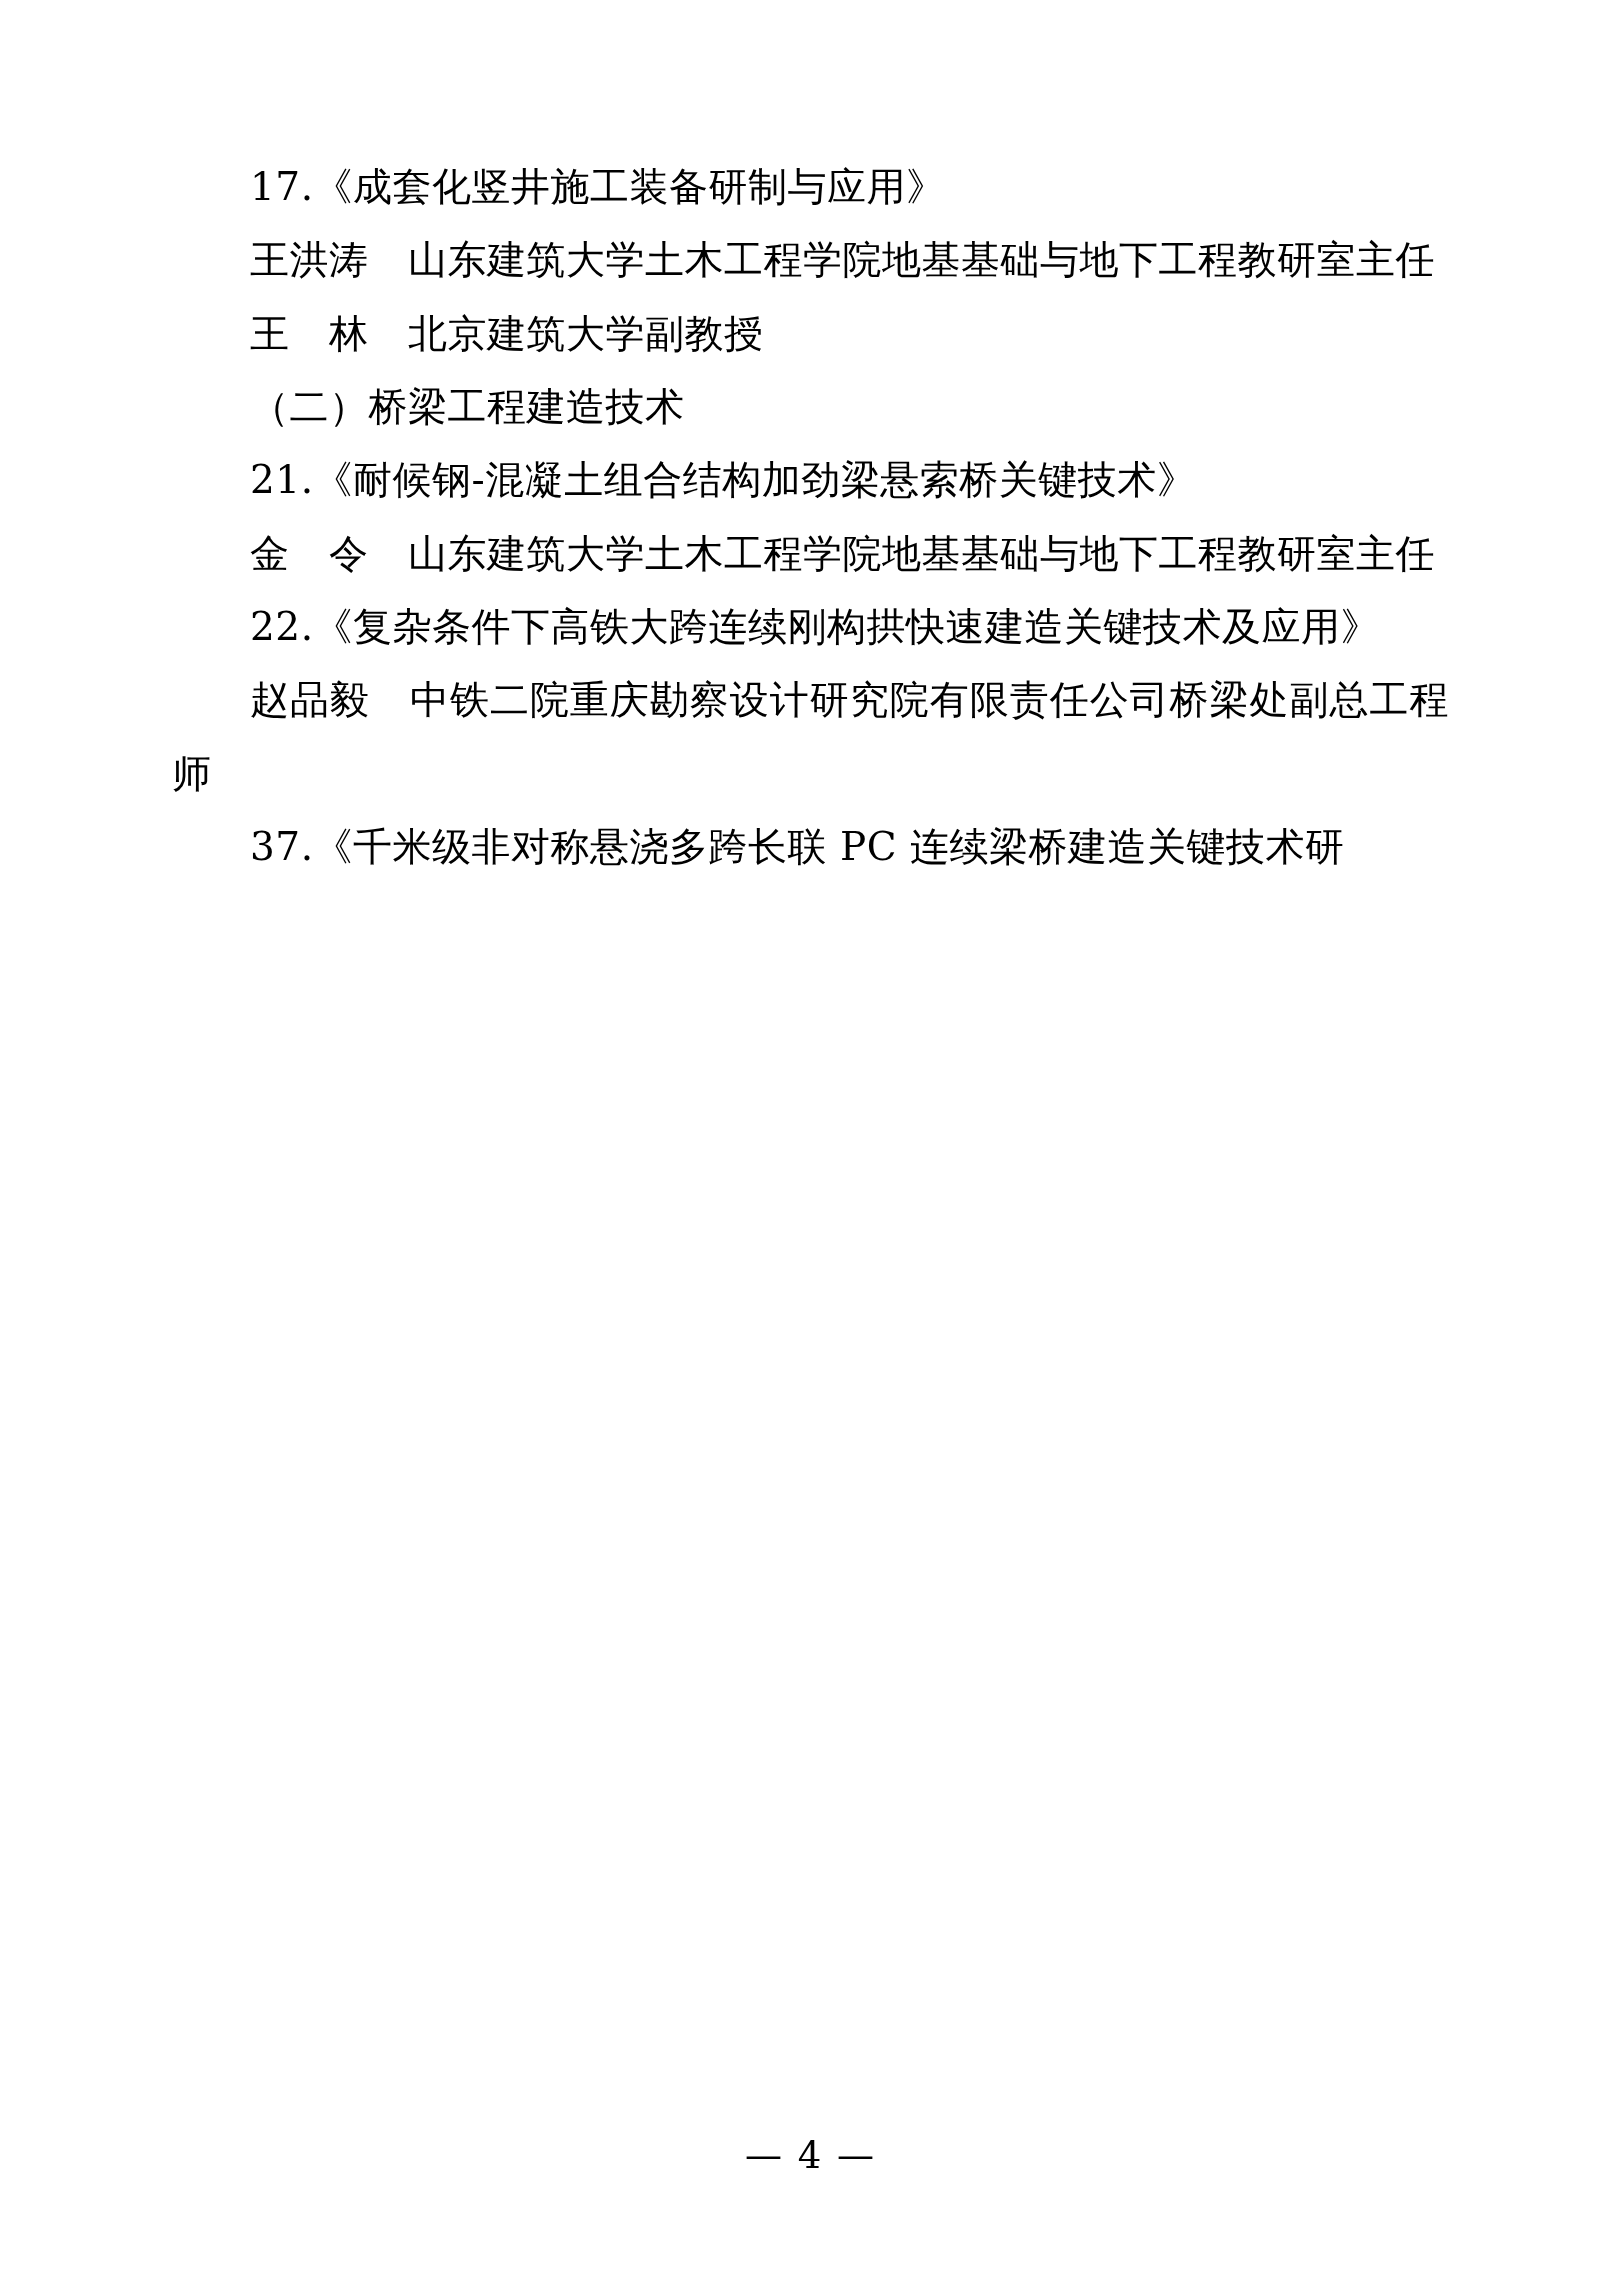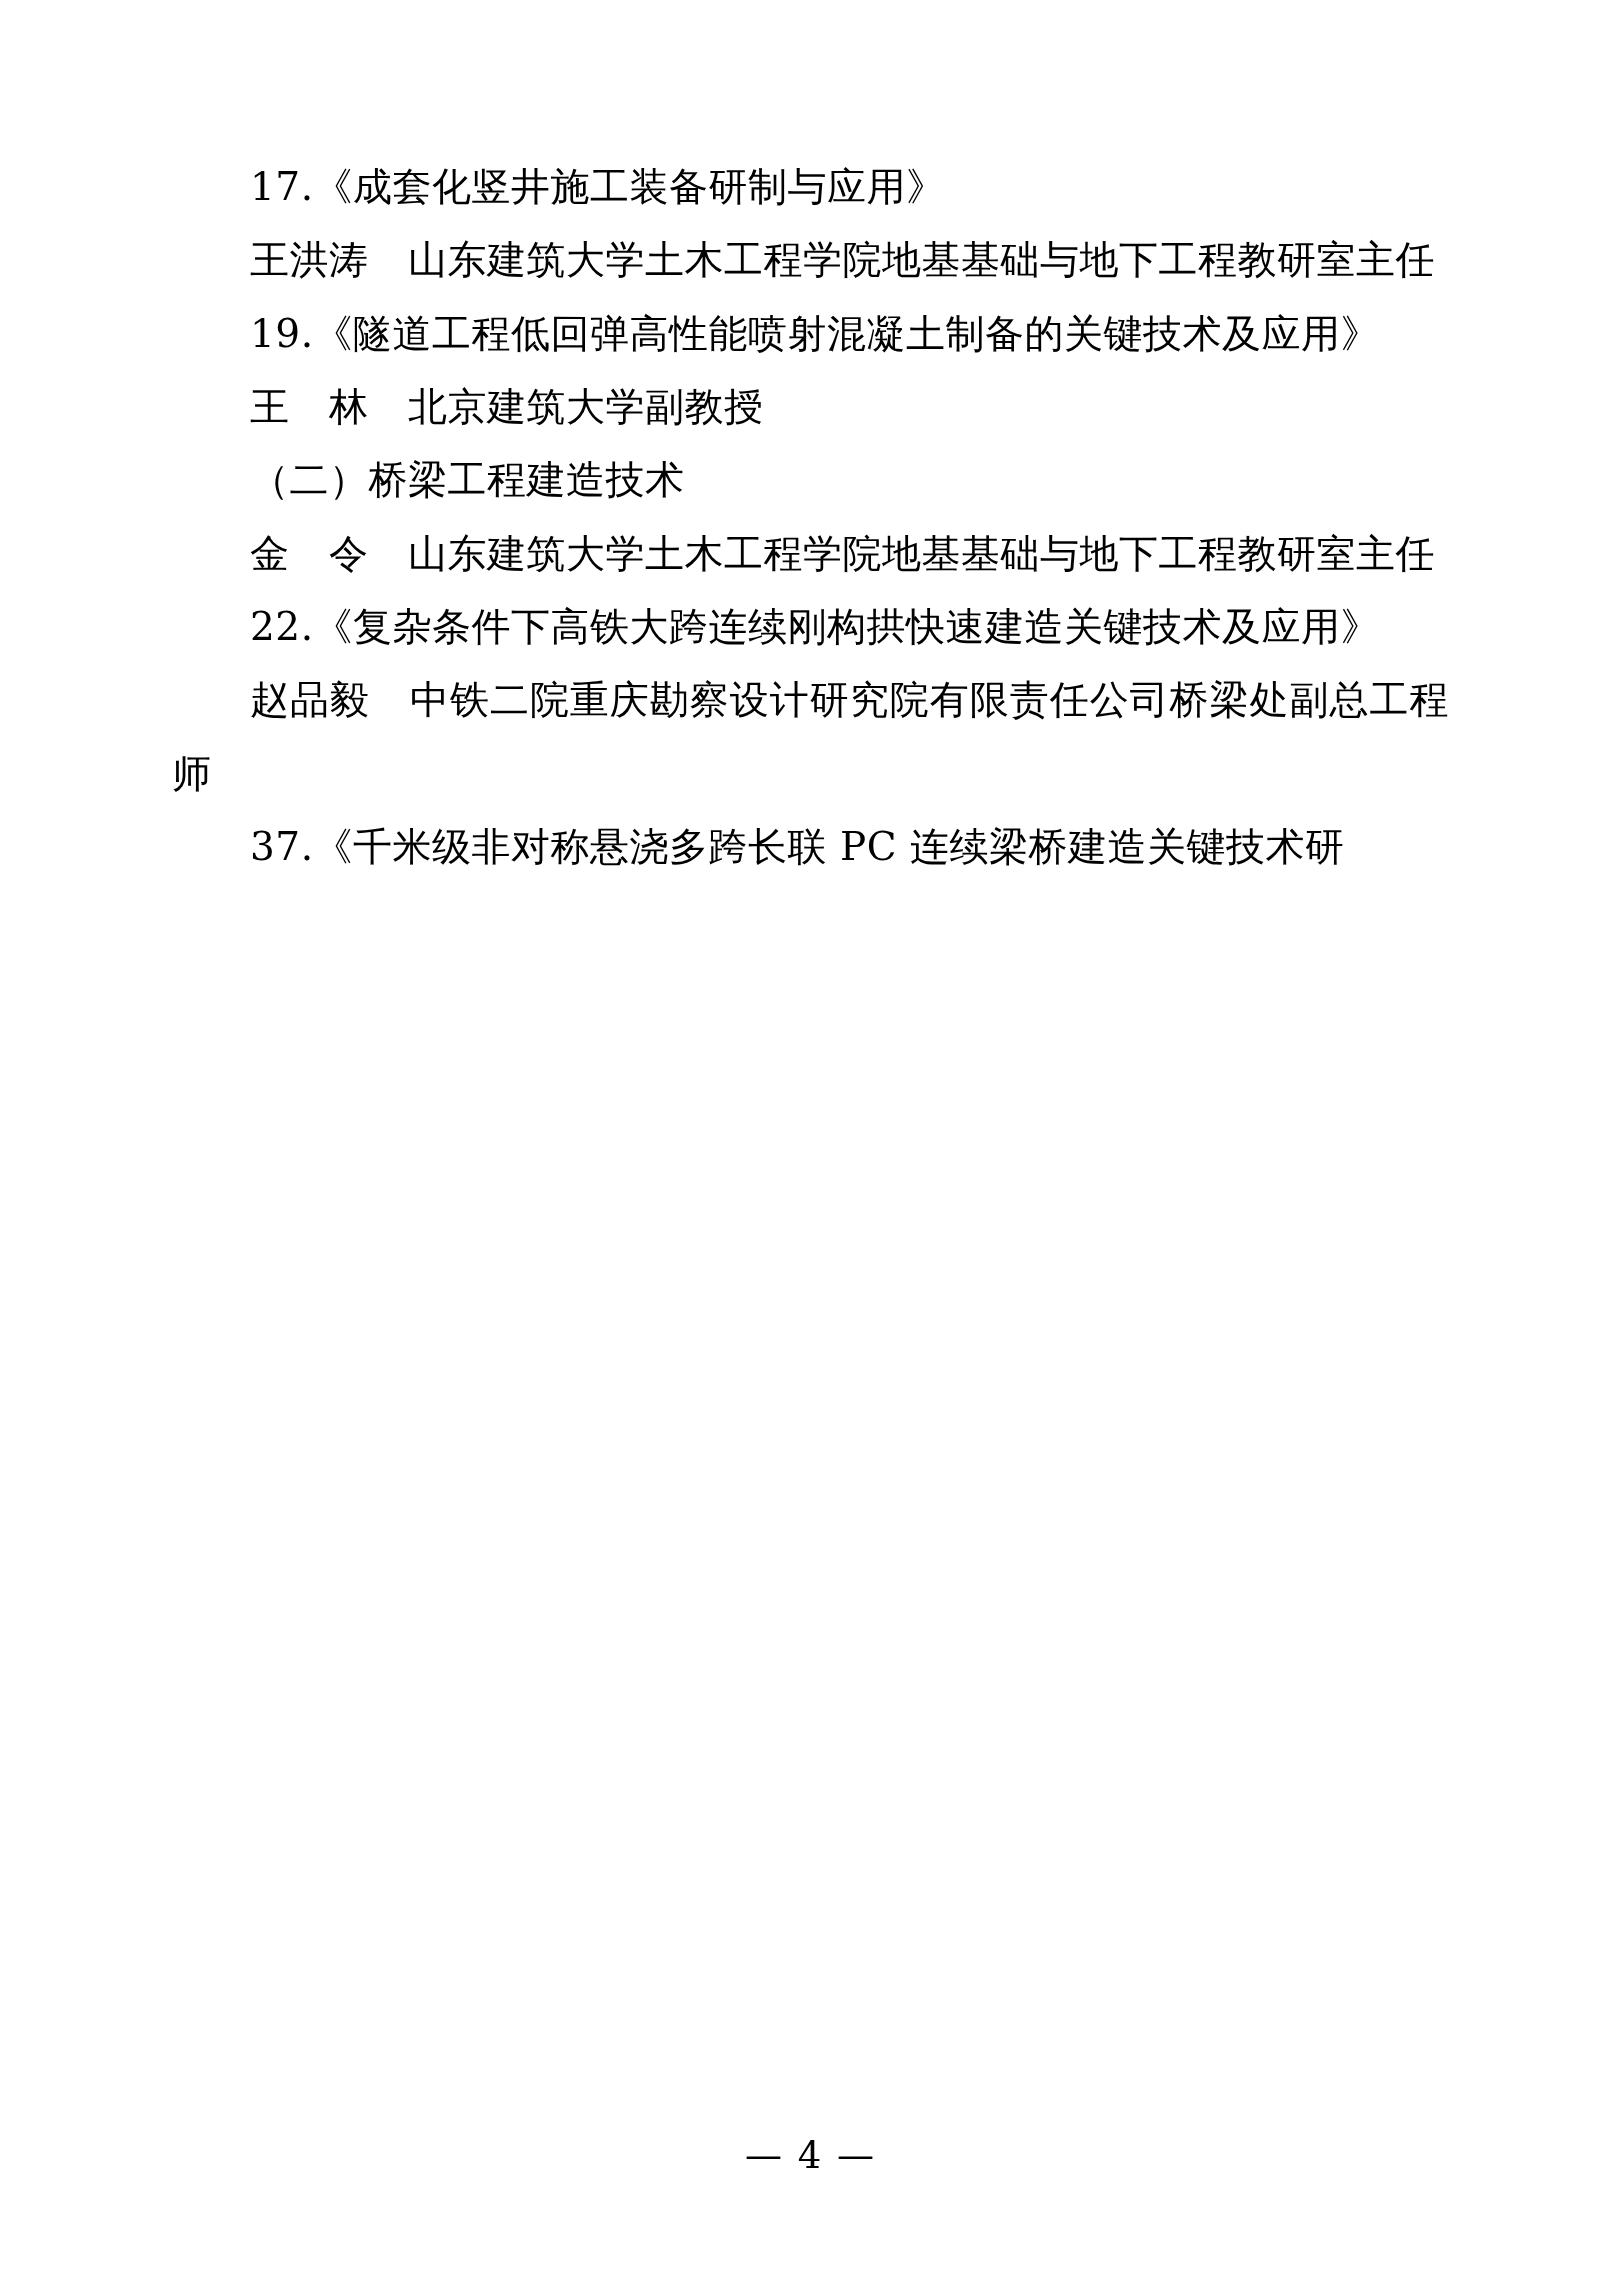--- a/index.html
+++ b/index.html
@@ -46,23 +46,23 @@
     letter-spacing: 2px;
   }
 </style>
 </head>
 <body>
 
 <div class="page">
   <div class="doc-body">
     <p class="para">17.《成套化竖井施工装备研制与应用》</p>
     <p class="para">王洪涛　山东建筑大学土木工程学院地基基础与地下工程教研室主任</p>
-    <p class="para">19.《隧道工程低回弹高性能喷射混凝土制备的关键技术及应用》</p>
     <p class="para">王　林　北京建筑大学副教授</p>
     <p class="para">（二）桥梁工程建造技术</p>
+    <p class="para">21.《耐候钢-混凝土组合结构加劲梁悬索桥关键技术》</p>
     <p class="para">金　令　山东建筑大学土木工程学院地基基础与地下工程教研室主任</p>
     <p class="para">22.《复杂条件下高铁大跨连续刚构拱快速建造关键技术及应用》</p>
     <p class="para">赵品毅　中铁二院重庆勘察设计研究院有限责任公司桥梁处副总工程师</p>
     <p class="para">37.《千米级非对称悬浇多跨长联 PC 连续梁桥建造关键技术研</p>
   </div>
   <div class="footer">— 4 —</div>
 </div>
 
 
 </body></html>

